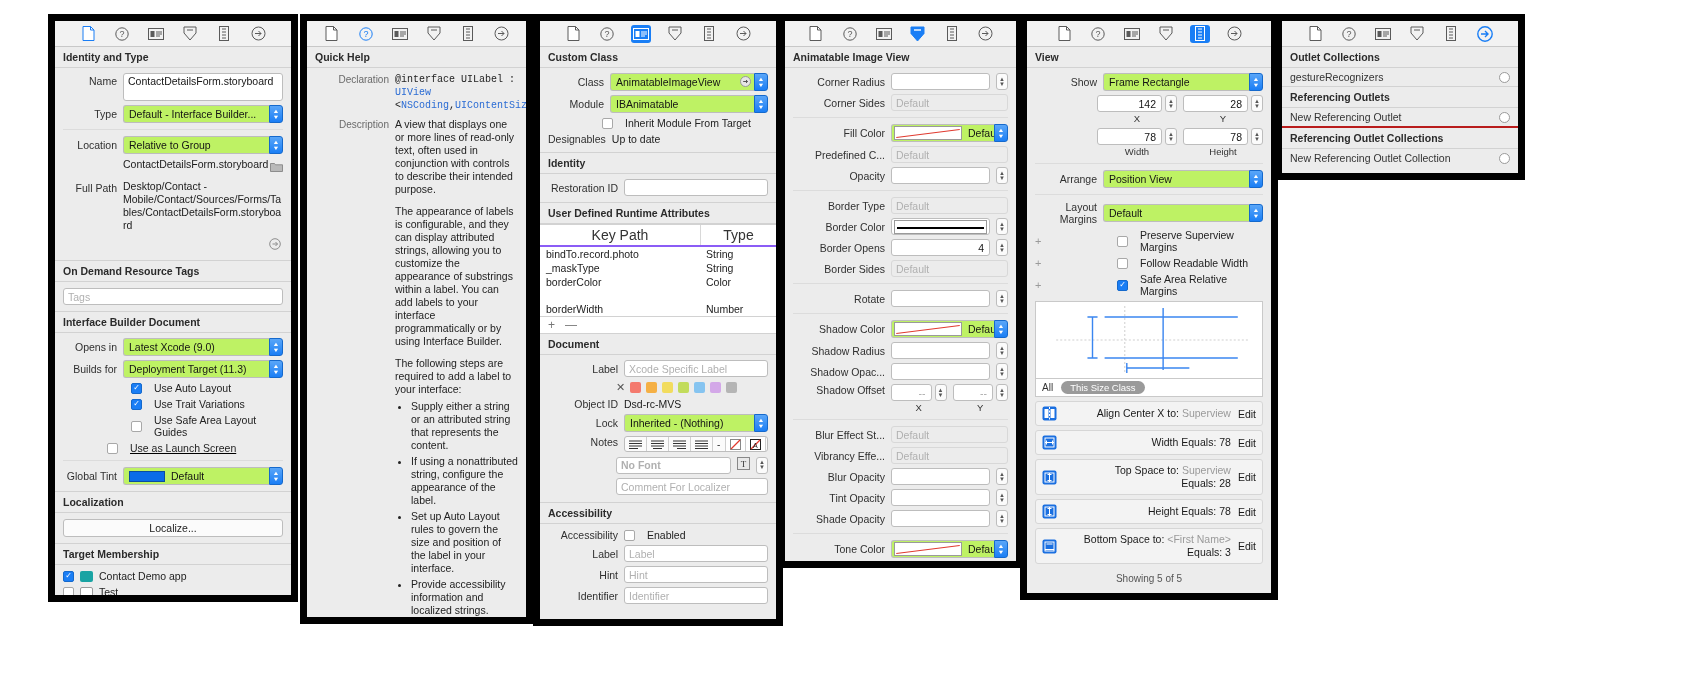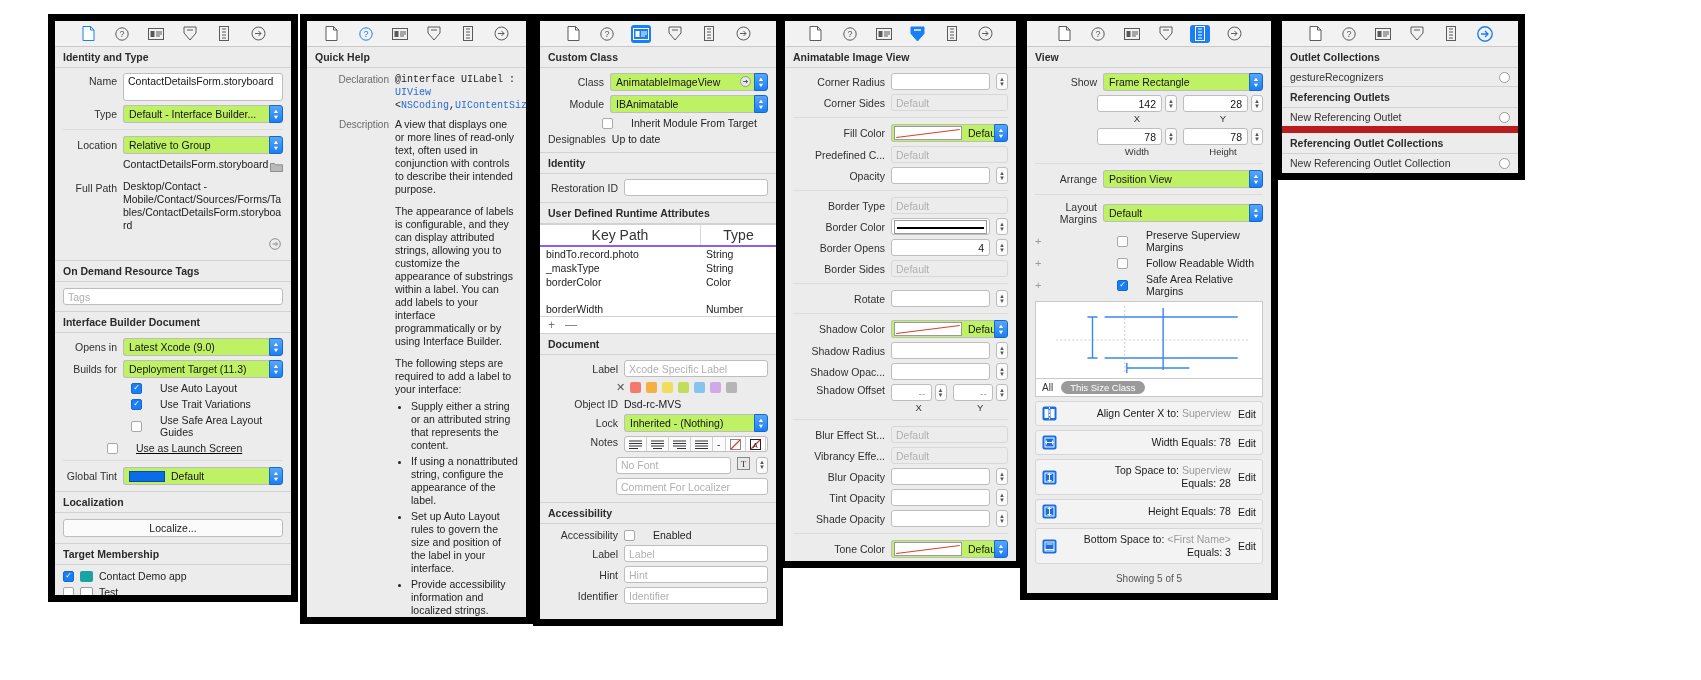--- a/index.html
+++ b/index.html
@@ -77,21 +77,21 @@
   }
   .combo .cbtn span { display:block; transform: scaleY(.8); }
 
   .stepper {
     flex:0 0 12px; width:12px; height:17px;
     border:1px solid #bdbdbd; border-radius:3px; background:#fbfbfb;
     display:flex; flex-direction:column; align-items:center; justify-content:center;
     font-size:6px; color:#555; line-height:5px;
   }
 
-  .chk { display:inline-flex; align-items:center; gap:18px; font-size:10.5px; color:#222; }
+  .chk { display:inline-flex; align-items:center; gap:12px; font-size:10.5px; color:#222; }
   .box {
     width:11px; height:11px; border:1px solid #a8a8a8; border-radius:2px; background:#fff;
     display:inline-flex; align-items:center; justify-content:center; flex:0 0 auto;
   }
   .box.on { background:#1a7ef5; border-color:#1569cc; color:#fff; }
   .box.on::after { content:"✓"; font-size:8px; line-height:1; }
 
   .colorwell {
     width:68px; height:14px; border:1px solid #9a9a9a; background:#fff; position:relative; flex:0 0 auto;
   }
@@ -582,21 +582,21 @@
               <svg width="11" height="11" viewBox="0 0 11 11">
                 <rect x=".5" y=".5" width="10" height="10" fill="#fff" stroke="#222"></rect>
                 <path d="M1 10L10 1" stroke="#e03a2f" stroke-width="1.2"></path>
                 <text x="3" y="8.6" font-size="7" fill="#222" font-family="Liberation Sans">A</text>
               </svg>
             </div>
           <div style="font-size:9px;color:#333;">...▾</div>
         </div>
       </div>
       <div class="row" style="padding-left:76px;">
-        <div class="field ph grow" style="justify-content:space-between;">
+        <div class="field ph grow" style="justify-content:space-between;font-weight:bold;">
           <span>No Font</span>
         </div>
         <span><svg width="13" height="13" viewBox="0 0 13 13">
               <rect x=".5" y=".5" width="12" height="12" fill="#e8e8e8" stroke="#888"></rect>
               <text x="6.5" y="10" font-size="9" text-anchor="middle" fill="#333" font-family="Liberation Serif">T</text>
             </svg></span>
         <span class="stepper">
             <span>▲</span>
             <span>▼</span>
           </span>
@@ -1126,21 +1126,21 @@
         <span class="name">gestureRecognizers</span>
         <span class="circ"></span>
       </div>
 
       <div class="sect" style="border-top:1px solid #d2d2d2;">Referencing Outlets</div>
       <div class="olrow">
         <span class="name">New Referencing Outlet</span>
         <span class="circ"></span>
       </div>
 
-      <div class="sect" style="border-top:7px solid #b91c1c;">Referencing Outlet Collections</div>
+      <div class="sect" style="border-top:2px solid #b91c1c;">Referencing Outlet Collections</div>
       <div class="olrow">
         <span class="name">New Referencing Outlet Collection</span>
         <span class="circ"></span>
       </div>
     </div>
   </div>
 
 </div>
 
 </body></html>

